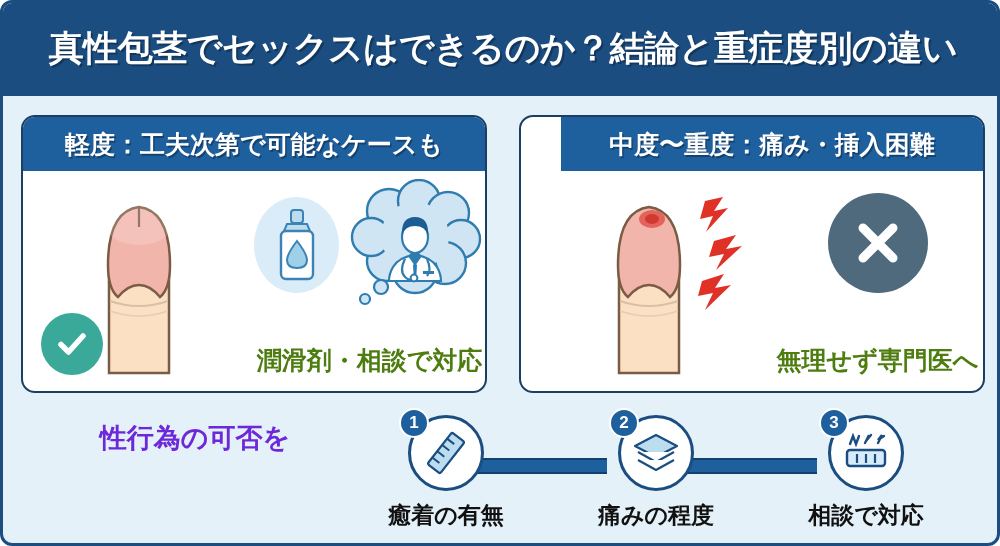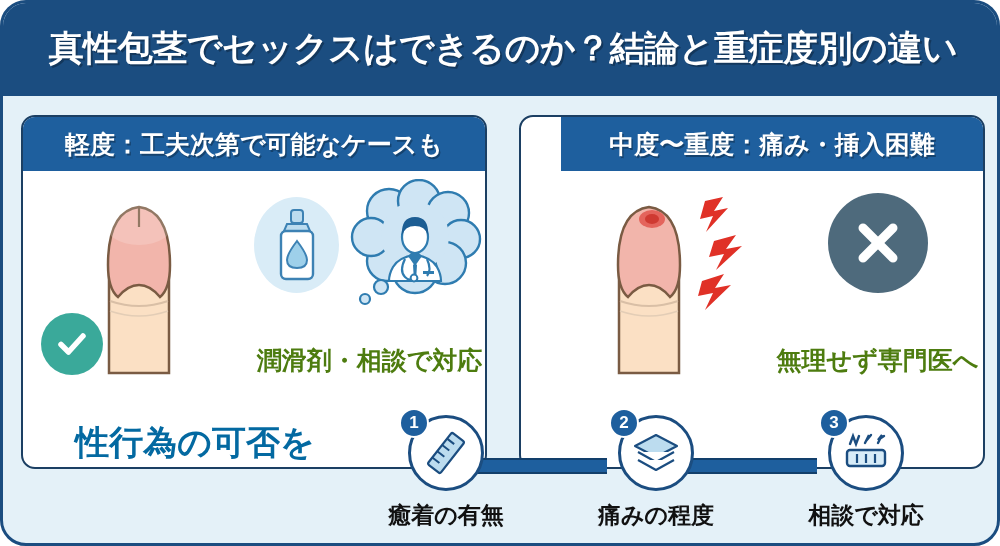--- a/index.html
+++ b/index.html
@@ -7,21 +7,21 @@
     width:1000px;height:546px;
     background:#ffffff;
     font-family:"Liberation Sans","DejaVu Sans",sans-serif;
     overflow:hidden;
   }
   .canvas{
     position:relative;
     width:1000px;height:546px;
     background:#e4f1f8;
     border:3px solid #1b4d80;
-    border-radius:26px;
+    border-radius:12px;
     box-sizing:border-box;
     overflow:hidden;
   }
 
   
   .title-bar{
     position:absolute;left:-3px;top:-3px;
     width:1006px;height:96px;
     background:#1b4d80;
     border-radius:16px 16px 0 0;
@@ -32,21 +32,21 @@
     font-size:35px;
     font-weight:bold;
     letter-spacing:-0.5px;
     text-shadow:2px 2px 0 rgba(0,0,0,.28);
     white-space:nowrap;
   }
 
   
   .card{
     position:absolute;top:112px;
-    width:466px;height:354px;
+    width:466px;height:278px;
     background:#ffffff;
     border:2px solid #1b3f63;
     border-radius:14px;
     box-sizing:border-box;
     overflow:hidden;
   }
   .card.left{left:18px;}
   .card.right{left:516px;padding-left:40px;}
   .card-head{
     height:54px;
@@ -105,21 +105,21 @@
   }
   .x-wrap{position:absolute;left:0;right:0;top:22px;}
 
   
   .bottom{
     position:absolute;left:0;right:0;top:398px;height:148px;
   }
   .bottom-label{
     position:absolute;left:34px;top:20px;width:316px;
     text-align:center;
-    font-size:34px;font-weight:bold;color:#0369a1;
+    font-size:27px;font-weight:bold;color:#6d28d9;
     line-height:1.28;
   }
   .steps{
     position:absolute;left:360px;top:0;right:6px;height:148px;
   }
   .connector{
     position:absolute;top:57px;height:16px;
     background:#1e5f9e;
     border-top:2px solid #123f6b;
     border-bottom:2px solid #123f6b;

